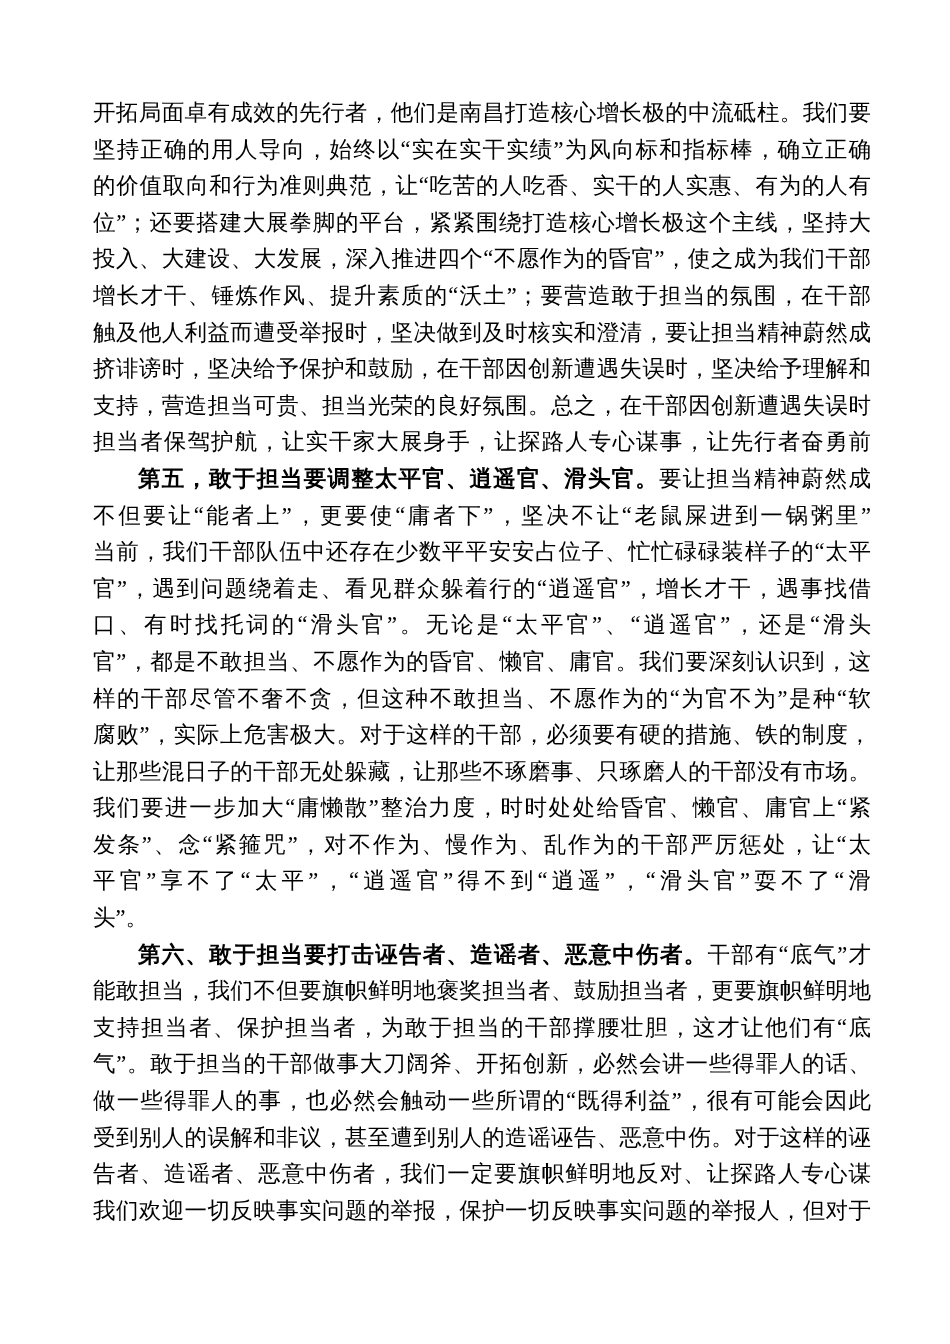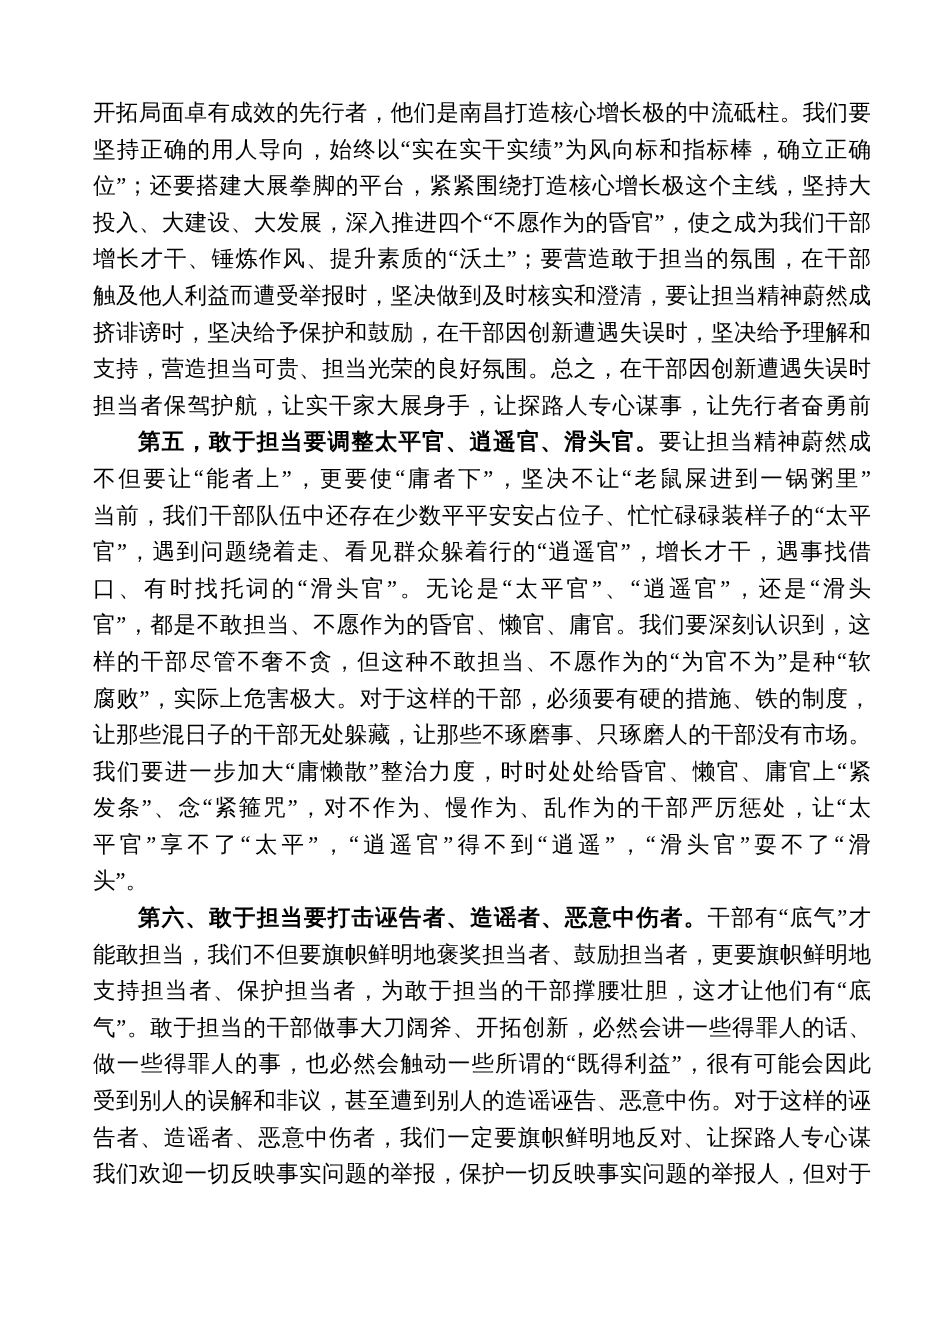--- a/index.html
+++ b/index.html
@@ -40,20 +40,21 @@
     font-weight: 700;
   }
 </style>
 </head>
 <body>
 
 <div class="page">
   <div class="text-block">
       <div class="line"><span class="seg">开拓局面卓有成效的先行者，他们是南昌打造核心增长极的中流砥柱。我们要</span></div>
       <div class="line"><span class="seg">坚持正确的用人导向，始终以“实在实干实绩”为风向标和指标棒，确立正确</span></div>
+      <div class="line"><span class="seg">的价值取向和行为准则典范，让“吃苦的人吃香、实干的人实惠、有为的人有</span></div>
       <div class="line"><span class="seg">位”；还要搭建大展拳脚的平台，紧紧围绕打造核心增长极这个主线，坚持大</span></div>
       <div class="line"><span class="seg">投入、大建设、大发展，深入推进四个“不愿作为的昏官”，使之成为我们干部</span></div>
       <div class="line"><span class="seg">增长才干、锤炼作风、提升素质的“沃土”；要营造敢于担当的氛围，在干部</span></div>
       <div class="line"><span class="seg">触及他人利益而遭受举报时，坚决做到及时核实和澄清，要让担当精神蔚然成风</span></div>
       <div class="line"><span class="seg">挤诽谤时，坚决给予保护和鼓励，在干部因创新遭遇失误时，坚决给予理解和</span></div>
       <div class="line"><span class="seg">支持，营造担当可贵、担当光荣的良好氛围。总之，在干部因创新遭遇失误时</span></div>
       <div class="line"><span class="seg">担当者保驾护航，让实干家大展身手，让探路人专心谋事，让先行者奋勇前行。</span></div>
       <div class="line indent"><span class="seg bold">第五，敢于担当要调整太平官、逍遥官、滑头官。</span><span class="seg">要让担当精神蔚然成风，</span></div>
       <div class="line"><span class="seg">不但要让“能者上”，更要使“庸者下”，坚决不让“老鼠屎进到一锅粥里”</span></div>
       <div class="line"><span class="seg">当前，我们干部队伍中还存在少数平平安安占位子、忙忙碌碌装样子的“太平</span></div>

